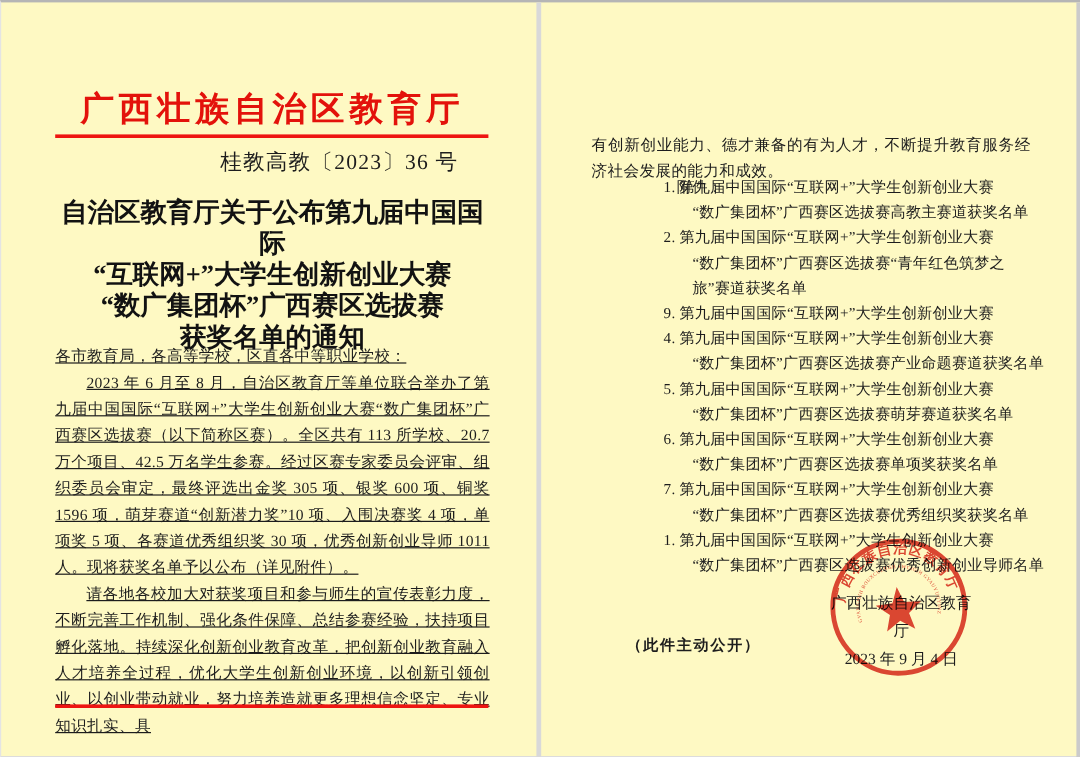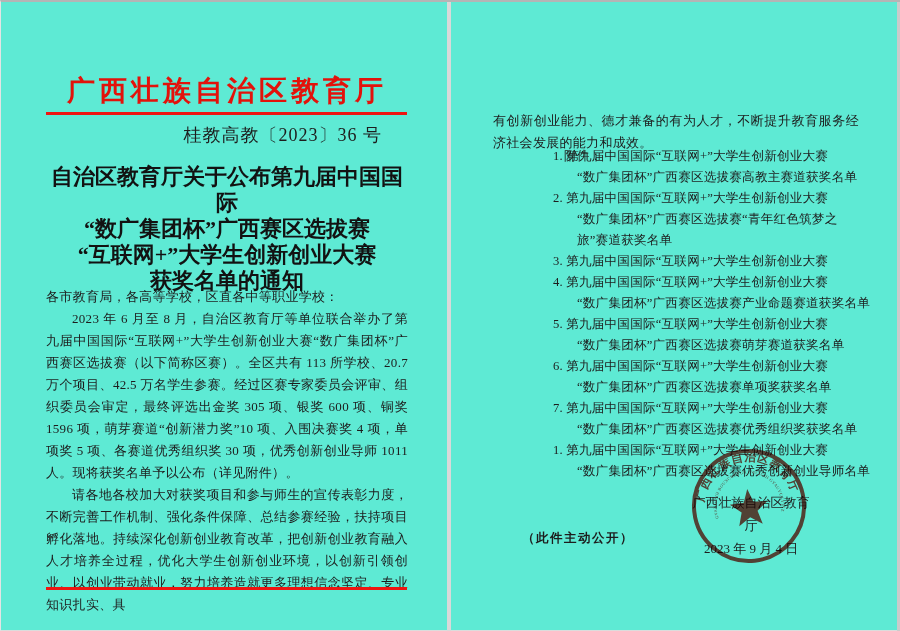--- a/index.html
+++ b/index.html
@@ -4,21 +4,21 @@
 <style>
   html,body{margin:0;padding:0;}
   body{
     width:900px;height:631px;background:#ffffff;overflow:hidden;
     font-family:"Liberation Serif","DejaVu Serif",serif;
     -webkit-font-smoothing:antialiased;
   }
   .frame{
     position:relative;width:900px;height:631px;box-sizing:border-box;
     border-top:2px solid #b5b5b5;border-left:1px solid #e4e4e4;
-    border-bottom:1px solid #dcdcdc;background:#5eead4;
+    border-bottom:1px solid #dcdcdc;background:#fef9c3;
   }
   .page-divider{position:absolute;left:446px;top:0;width:4px;height:631px;background:#d9d9d9;}
   .right-edge{position:absolute;right:0;top:0;width:3px;height:631px;background:#cbcbcb;}
 
   
   .agency-title{
     position:absolute;left:45px;top:70px;width:362px;text-align:center;
     font-size:28px;font-weight:bold;letter-spacing:4px;color:#e3120b;white-space:nowrap;
   }
   .red-rule{position:absolute;left:45px;width:361px;height:3px;background:#ee1511;}
@@ -27,21 +27,21 @@
   .doc-number{
     position:absolute;left:45px;top:121px;width:336px;text-align:right;
     font-size:18px;color:#1d1d1d;letter-spacing:1px;
   }
   .main-title{
     position:absolute;left:45px;top:162px;width:362px;text-align:center;
     font-size:22px;font-weight:bold;line-height:26px;color:#121212;
   }
   .body-block{
     position:absolute;left:45px;top:284px;width:362px;
-    font-size:13px;line-height:22px;color:#1d1d1d;text-align:justify;letter-spacing:.3px;
+    font-size:13px;line-height:22px;color:#1d1d1d;text-align:justify;letter-spacing:.3px;text-decoration:underline;
   }
   .body-block p{margin:0;}
   .body-block p.indent{text-indent:2em;}
 
   
   .cont-para{
     position:absolute;left:492px;top:78px;width:366px;
     font-size:13px;line-height:22px;color:#1d1d1d;text-align:justify;letter-spacing:.3px;margin-top:30px;
   }
   .attach-block{
@@ -74,22 +74,22 @@
 
   <div>
     <div class="agency-title">广西壮族自治区教育厅</div>
 
     <div class="red-rule top"></div>
 
     <div class="doc-number">桂教高教〔2023〕36 号</div>
 
     <div class="main-title">
       <div>自治区教育厅关于公布第九届中国国际</div>
+      <div>“互联网+”大学生创新创业大赛</div>
       <div>“数广集团杯”广西赛区选拔赛</div>
-      <div>“互联网+”大学生创新创业大赛</div>
       <div>获奖名单的通知</div>
     </div>
 
     <div class="body-block">
       <p>各市教育局，各高等学校，区直各中等职业学校：</p>
       <p class="indent">2023 年 6 月至 8 月，自治区教育厅等单位联合举办了第九届中国国际“互联网+”大学生创新创业大赛“数广集团杯”广西赛区选拔赛（以下简称区赛）。全区共有 113 所学校、20.7 万个项目、42.5 万名学生参赛。经过区赛专家委员会评审、组织委员会审定，最终评选出金奖 305 项、银奖 600 项、铜奖 1596 项，萌芽赛道“创新潜力奖”10 项、入围决赛奖 4 项，单项奖 5 项、各赛道优秀组织奖 30 项，优秀创新创业导师 1011 人。现将获奖名单予以公布（详见附件）。</p>
       <p class="indent">请各地各校加大对获奖项目和参与师生的宣传表彰力度，不断完善工作机制、强化条件保障、总结参赛经验，扶持项目孵化落地。持续深化创新创业教育改革，把创新创业教育融入人才培养全过程，优化大学生创新创业环境，以创新引领创业、以创业带动就业，努力培养造就更多理想信念坚定、专业知识扎实、具</p>
     </div>
 
     <div class="red-rule bottom"></div>
@@ -104,21 +104,21 @@
         <div class="attach-item">
           <div class="a-line">1. 第九届中国国际“互联网+”大学生创新创业大赛</div>
           <div class="a-line cont">“数广集团杯”广西赛区选拔赛高教主赛道获奖名单</div>
         </div>
         <div class="attach-item">
           <div class="a-line">2. 第九届中国国际“互联网+”大学生创新创业大赛</div>
           <div class="a-line cont">“数广集团杯”广西赛区选拔赛“青年红色筑梦之</div>
           <div class="a-line cont">旅”赛道获奖名单</div>
         </div>
         <div class="attach-item">
-          <div class="a-line">3. 第九届中国国际“互联网+”大学生创新创业大赛</div>
+          <div class="a-line">9. 第九届中国国际“互联网+”大学生创新创业大赛</div>
         </div>
         <div class="attach-item">
           <div class="a-line">4. 第九届中国国际“互联网+”大学生创新创业大赛</div>
           <div class="a-line cont">“数广集团杯”广西赛区选拔赛产业命题赛道获奖名单</div>
         </div>
         <div class="attach-item">
           <div class="a-line">5. 第九届中国国际“互联网+”大学生创新创业大赛</div>
           <div class="a-line cont">“数广集团杯”广西赛区选拔赛萌芽赛道获奖名单</div>
         </div>
         <div class="attach-item">

